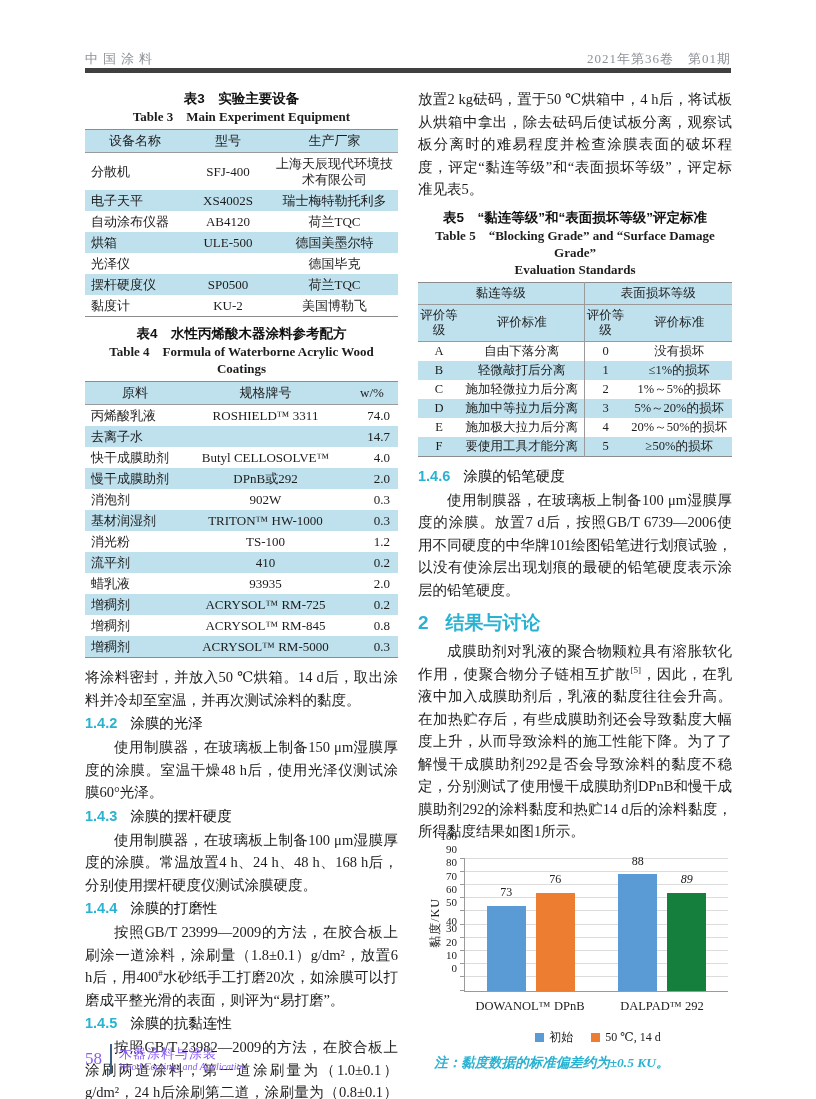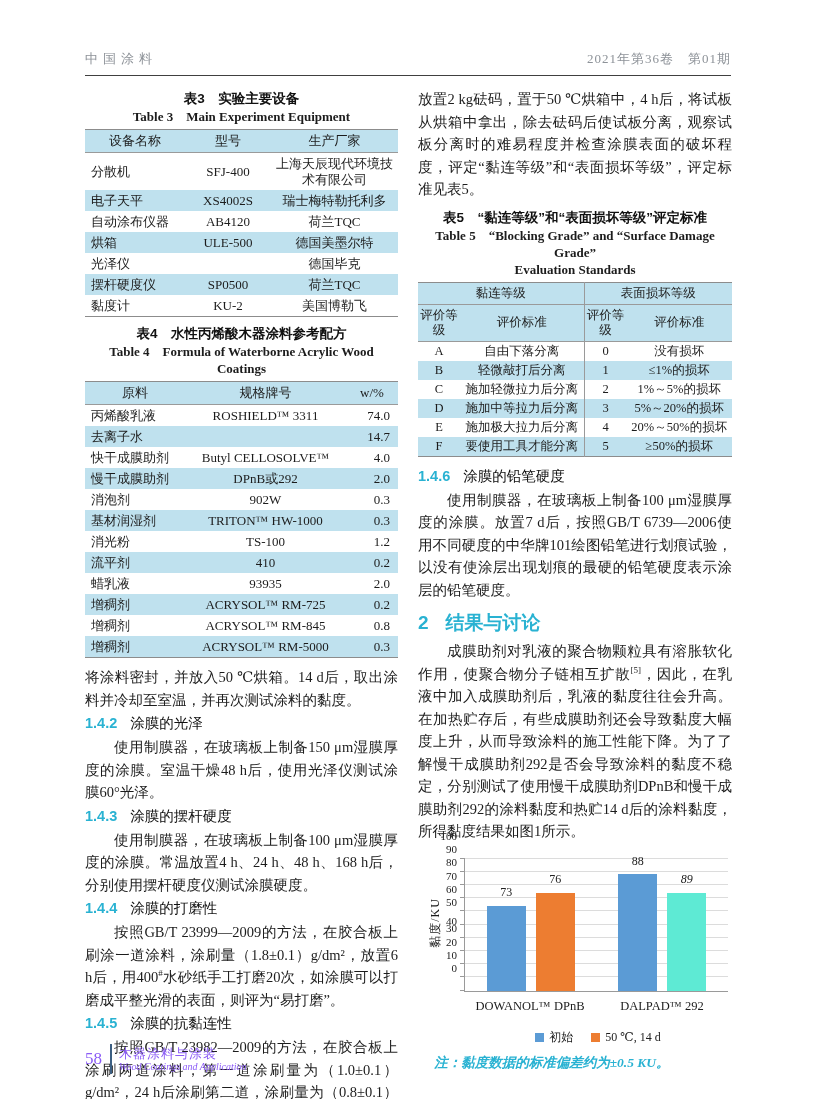--- a/index.html
+++ b/index.html
@@ -1,20 +1,20 @@
 <!DOCTYPE html>
 <html><head>
 <meta charset="utf-8">
 <style>
   html,body{margin:0;padding:0;background:#ffffff;}
   .page{position:relative;width:816px;height:1099px;background:#fff;overflow:hidden;
         font-family:"Liberation Serif","DejaVu Serif",serif;color:#1c1c1c;}
   
   .phead{position:absolute;left:85px;right:85px;top:50px;display:flex;justify-content:space-between;
-         align-items:flex-end;border-bottom:1px solid #404040;padding-bottom:7px;
+         align-items:flex-end;border-bottom:5px solid #404040;
          color:#8d9298;font-size:13px;}
   .phead .jname{letter-spacing:5px;}
   .phead .issue{letter-spacing:1px;}
   
   .col{position:absolute;top:88px;width:313px;font-size:14.5px;line-height:22.5px;text-align:justify;}
   .col-left{left:85px;}
   .col-right{left:418px;width:314px;}
   p{margin:0;}
   .ind{text-indent:2em;}
   sup{font-size:9px;line-height:0;}
@@ -341,21 +341,21 @@
                 <div class="bval">73</div>
               </div>
               <div class="bar" style="height: 98px; background: rgb(237, 125, 49);">
                 <div class="bval">76</div>
               </div>
             </div>
             <div class="group">
               <div class="bar" style="height: 116.16px; background: rgb(91, 155, 213);">
                 <div class="bval">88</div>
               </div>
-              <div class="bar" style="height: 98px; background: #5eead4; font-style: italic;">
+              <div class="bar" style="height: 98px; background: #15803d; font-style: italic;">
                 <div class="bval">89</div>
               </div>
             </div>
           </div>
         </div>
       <div class="cats" id="cats">
           <div class="cat">DOWANOL™ DPnB</div>
           <div class="cat">DALPAD™ 292</div>
         </div>
       <div class="legend" id="legend">

